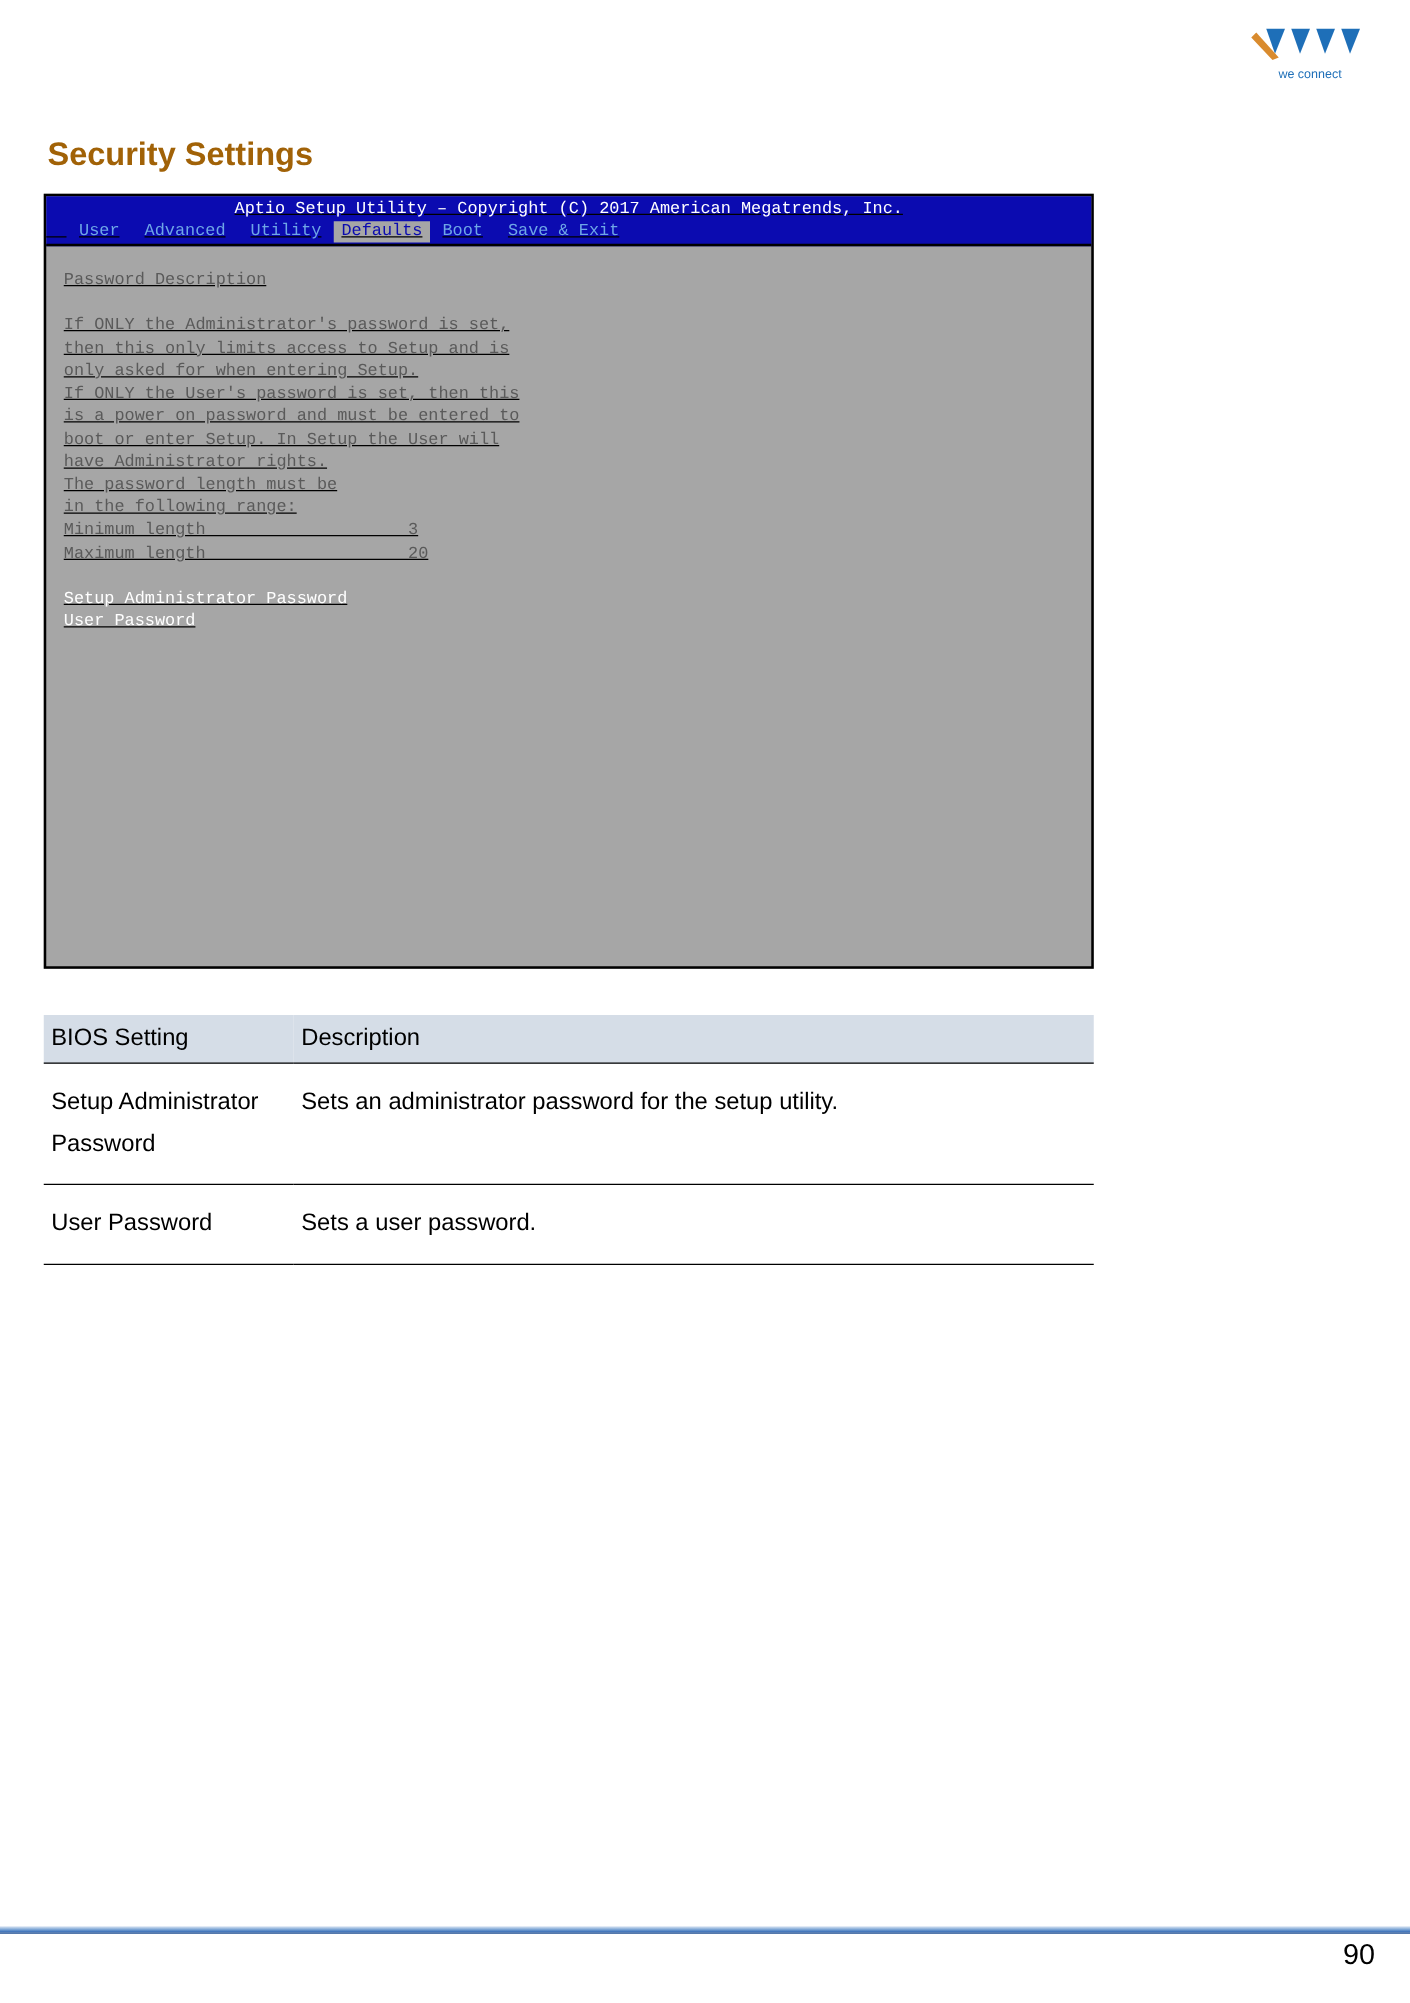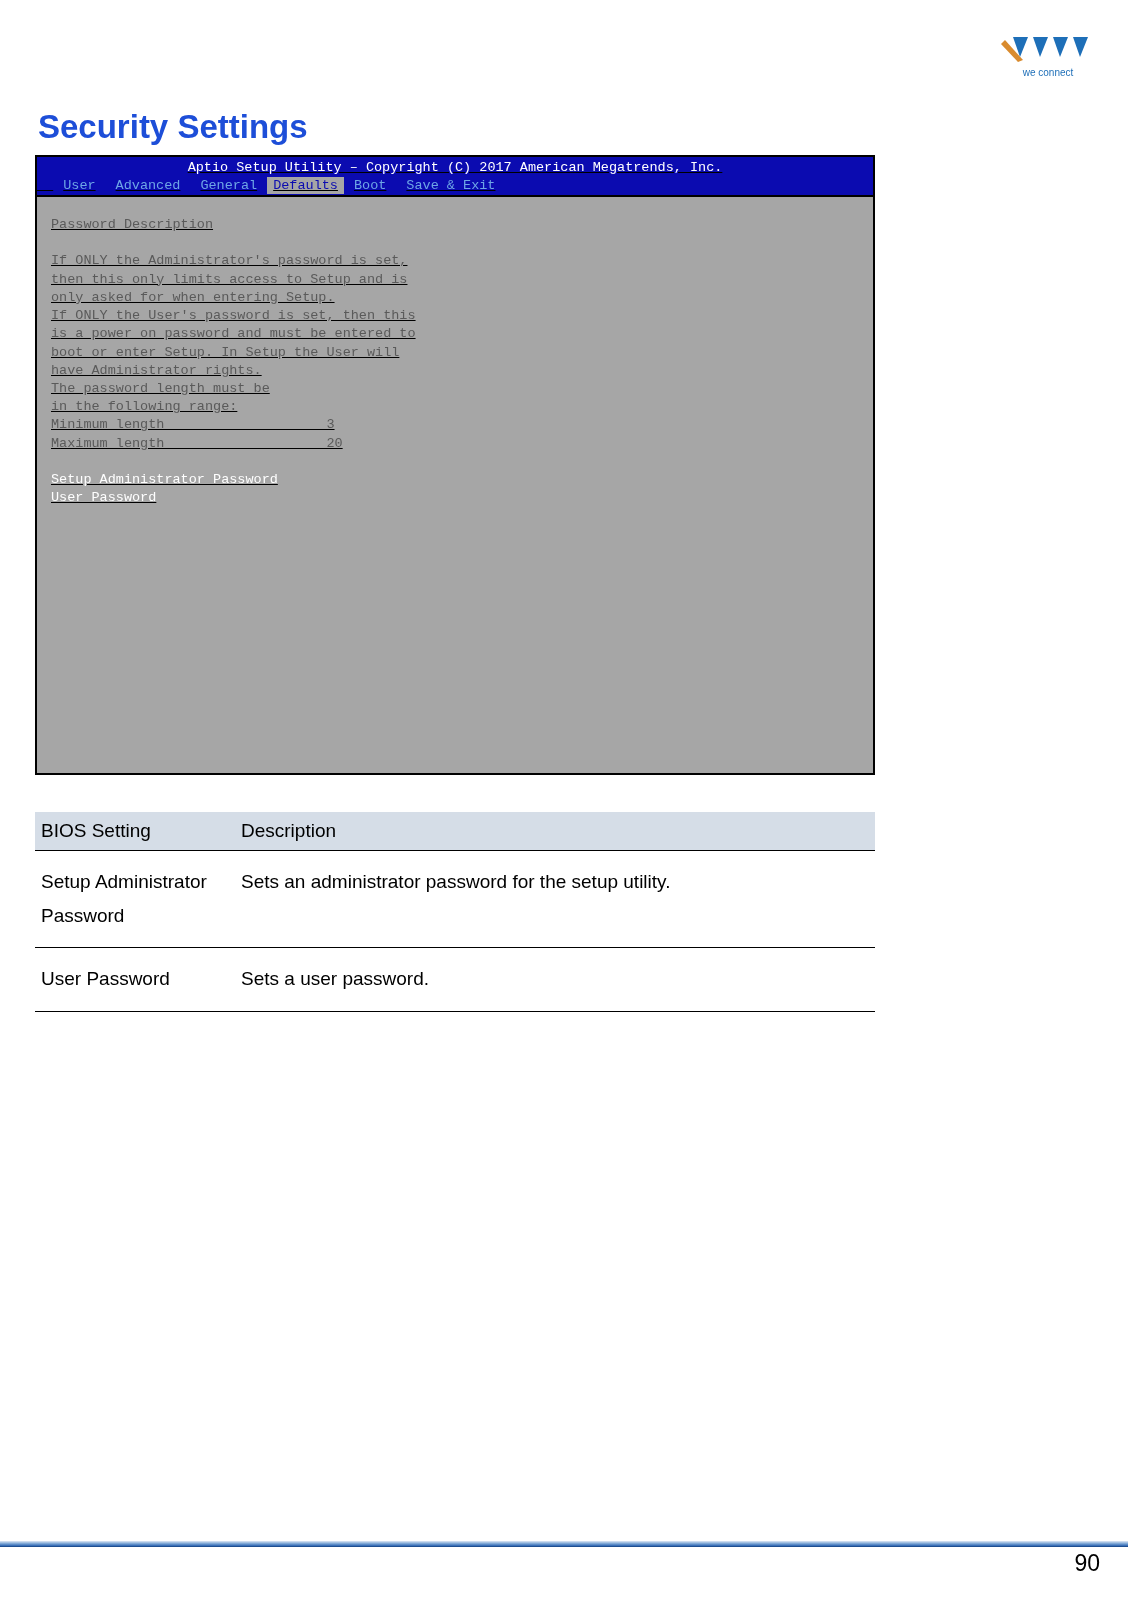--- a/index.html
+++ b/index.html
@@ -5,33 +5,33 @@
     * { box-sizing: border-box; margin: 0; padding: 0; }
     body {
       width: 1128px;
       height: 1602px;
       background: #ffffff;
       font-family: "Segoe UI", Arial, sans-serif;
       position: relative;
     }
     .logo {
       position: absolute;
-      top: 32px;
+      top: 18px;
       right: 25px;
       width: 110px;
       height: 50px;
     }
     .logo svg { width: 100%; height: 100%; }
     .page-title {
       position: absolute;
       top: 108px;
       left: 38px;
-      font-size: 33px;
+      font-size: 26px;
       font-weight: 700;
-      color: #1d4ed8;
+      color: #a16207;
     }
     
     .bios {
       position: absolute;
       top: 155px;
       left: 35px;
       width: 840px;
       height: 620px;
       border: 2px solid #000;
       background: #a6a6a6;
@@ -153,21 +153,21 @@
     </g>
     <text x="55" y="44" font-size="10" fill="#1e6fb8" text-anchor="middle" font-family="Arial">we connect</text>
   </svg>
 </div>
 
 <h1 class="page-title">Security Settings</h1>
 
 <div class="bios">
   <div class="bios-header">
     <div class="util-title">Aptio Setup Utility – Copyright (C) 2017 American Megatrends, Inc.</div>
-    <div class="menubar" id="bios-menubar">  <span class="menu-item">User</span><span class="menu-item">Advanced</span><span class="menu-item">General</span><span class="menu-item active">Defaults</span><span class="menu-item">Boot</span><span class="menu-item">Save &amp; Exit</span></div>
+    <div class="menubar" id="bios-menubar">  <span class="menu-item">User</span><span class="menu-item">Advanced</span><span class="menu-item">Utility</span><span class="menu-item active">Defaults</span><span class="menu-item">Boot</span><span class="menu-item">Save &amp; Exit</span></div>
   </div>
   <div class="bios-body">
     <div class="bios-left" id="bios-left"><div>Password Description
 
 If ONLY the Administrator's password is set,
 then this only limits access to Setup and is
 only asked for when entering Setup.
 If ONLY the User's password is set, then this
 is a power on password and must be entered to
 boot or enter Setup. In Setup the User will

